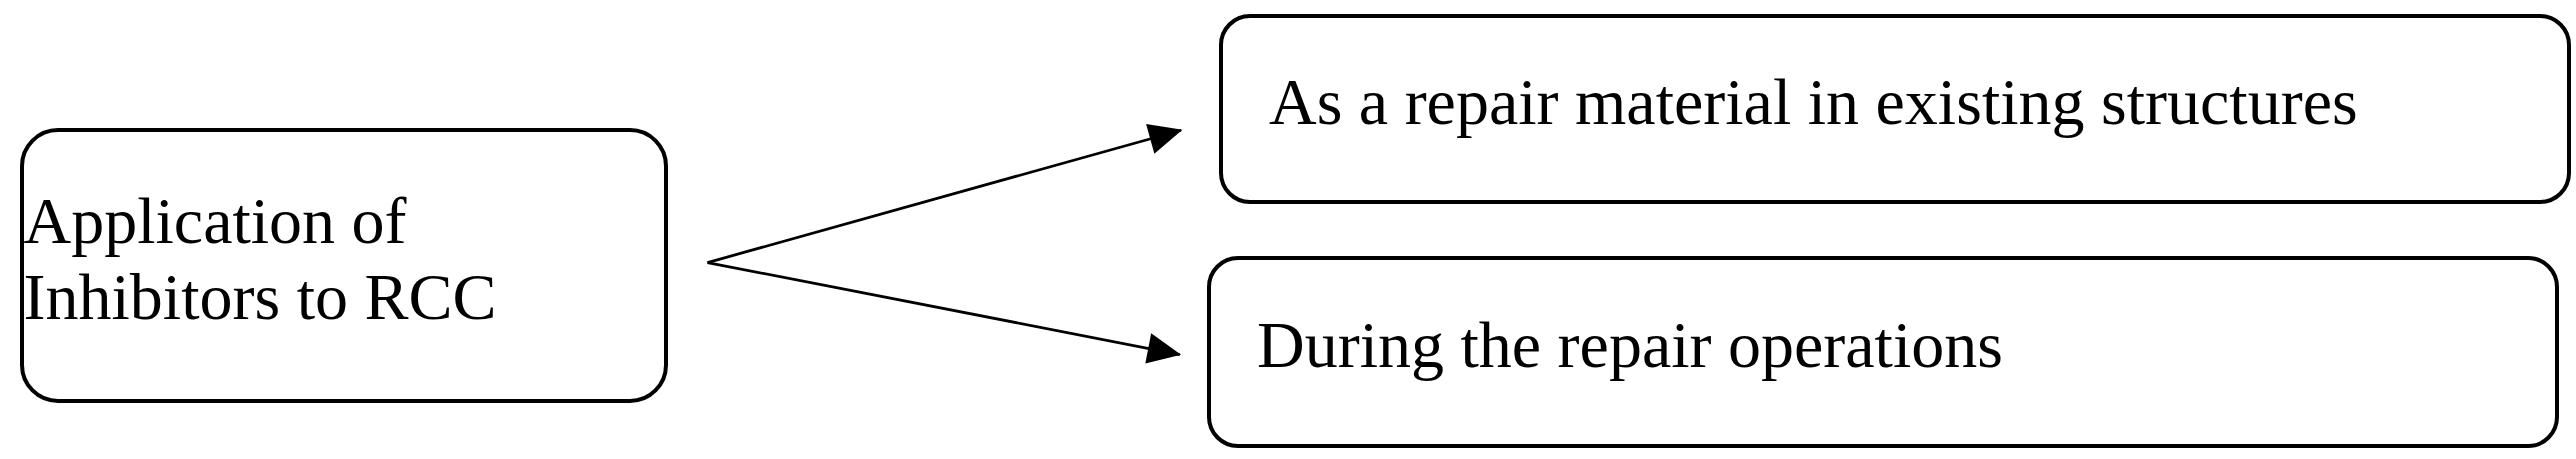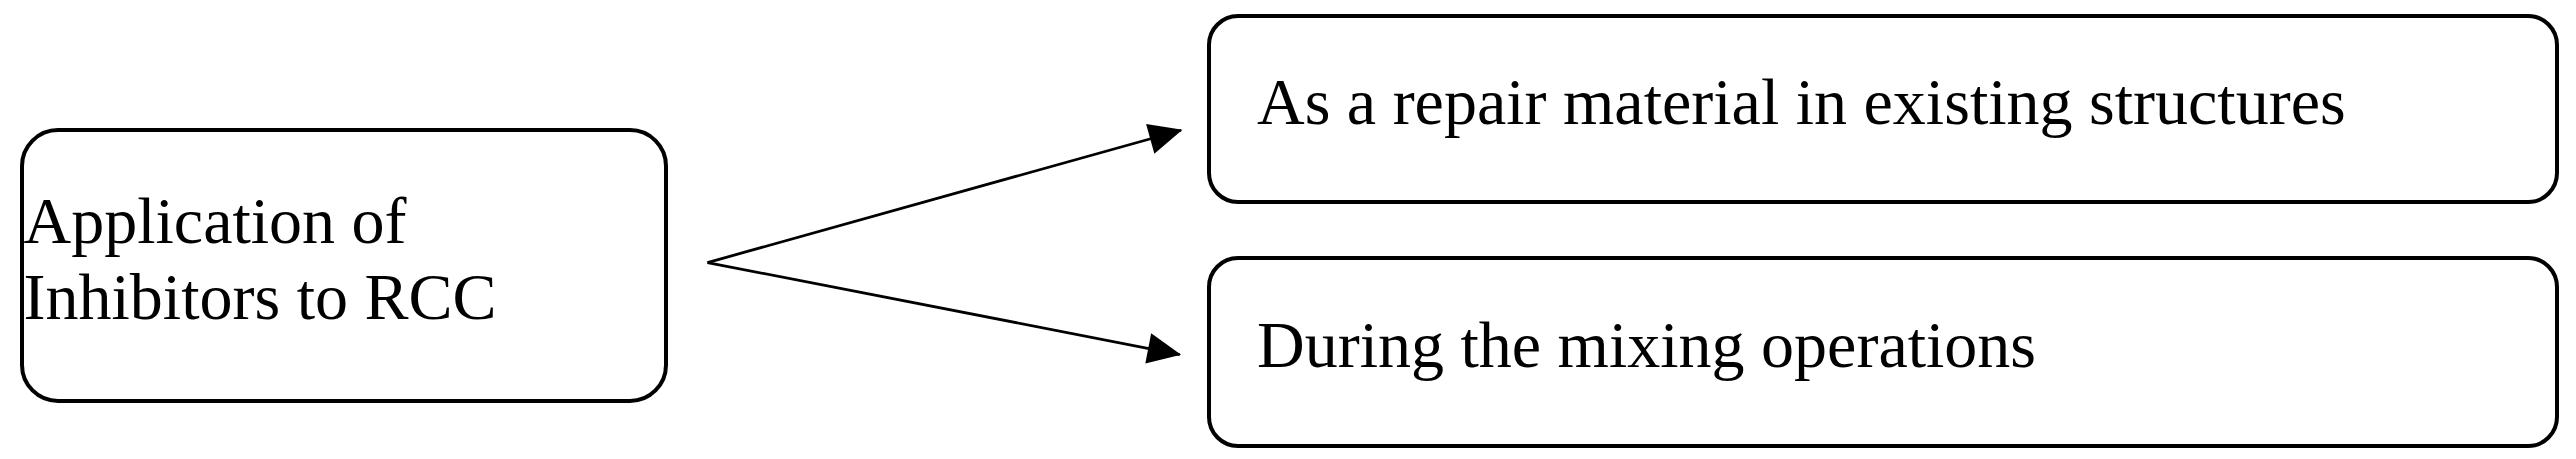--- a/index.html
+++ b/index.html
@@ -29,21 +29,21 @@
     height: 275px;
     border-width: 4.9px;
     border-radius: 38px;
   }
   .node-branch {
     left: 1207px;
     width: 1352px;
     border-radius: 31px;
     padding-left: 46px;
   }
-  .node-branch-repair { top: 14px;  height: 190px; }
+  .node-branch-repair { top: 14px;  height: 190px; margin-left: 12px; }
   .node-branch-mixing { top: 256px; height: 192px; }
   .node-label {
     white-space: pre-line;
     transform: translateY(-7px);
   }
   .connectors {
     position: absolute;
     left: 0; top: 0;
     width: 2576px;
     height: 459px;
@@ -68,17 +68,17 @@
   <div class="node node-root">
     <span class="node-label">Application of
 Inhibitors to RCC</span>
   </div>
 
   <div class="node node-branch node-branch-repair">
     <span class="node-label">As a repair material in existing structures</span>
   </div>
 
   <div class="node node-branch node-branch-mixing">
-    <span class="node-label">During the mixing operations</span>
+    <span class="node-label">During the repair operations</span>
   </div>
 
 </div>
 
 
 </body></html>

